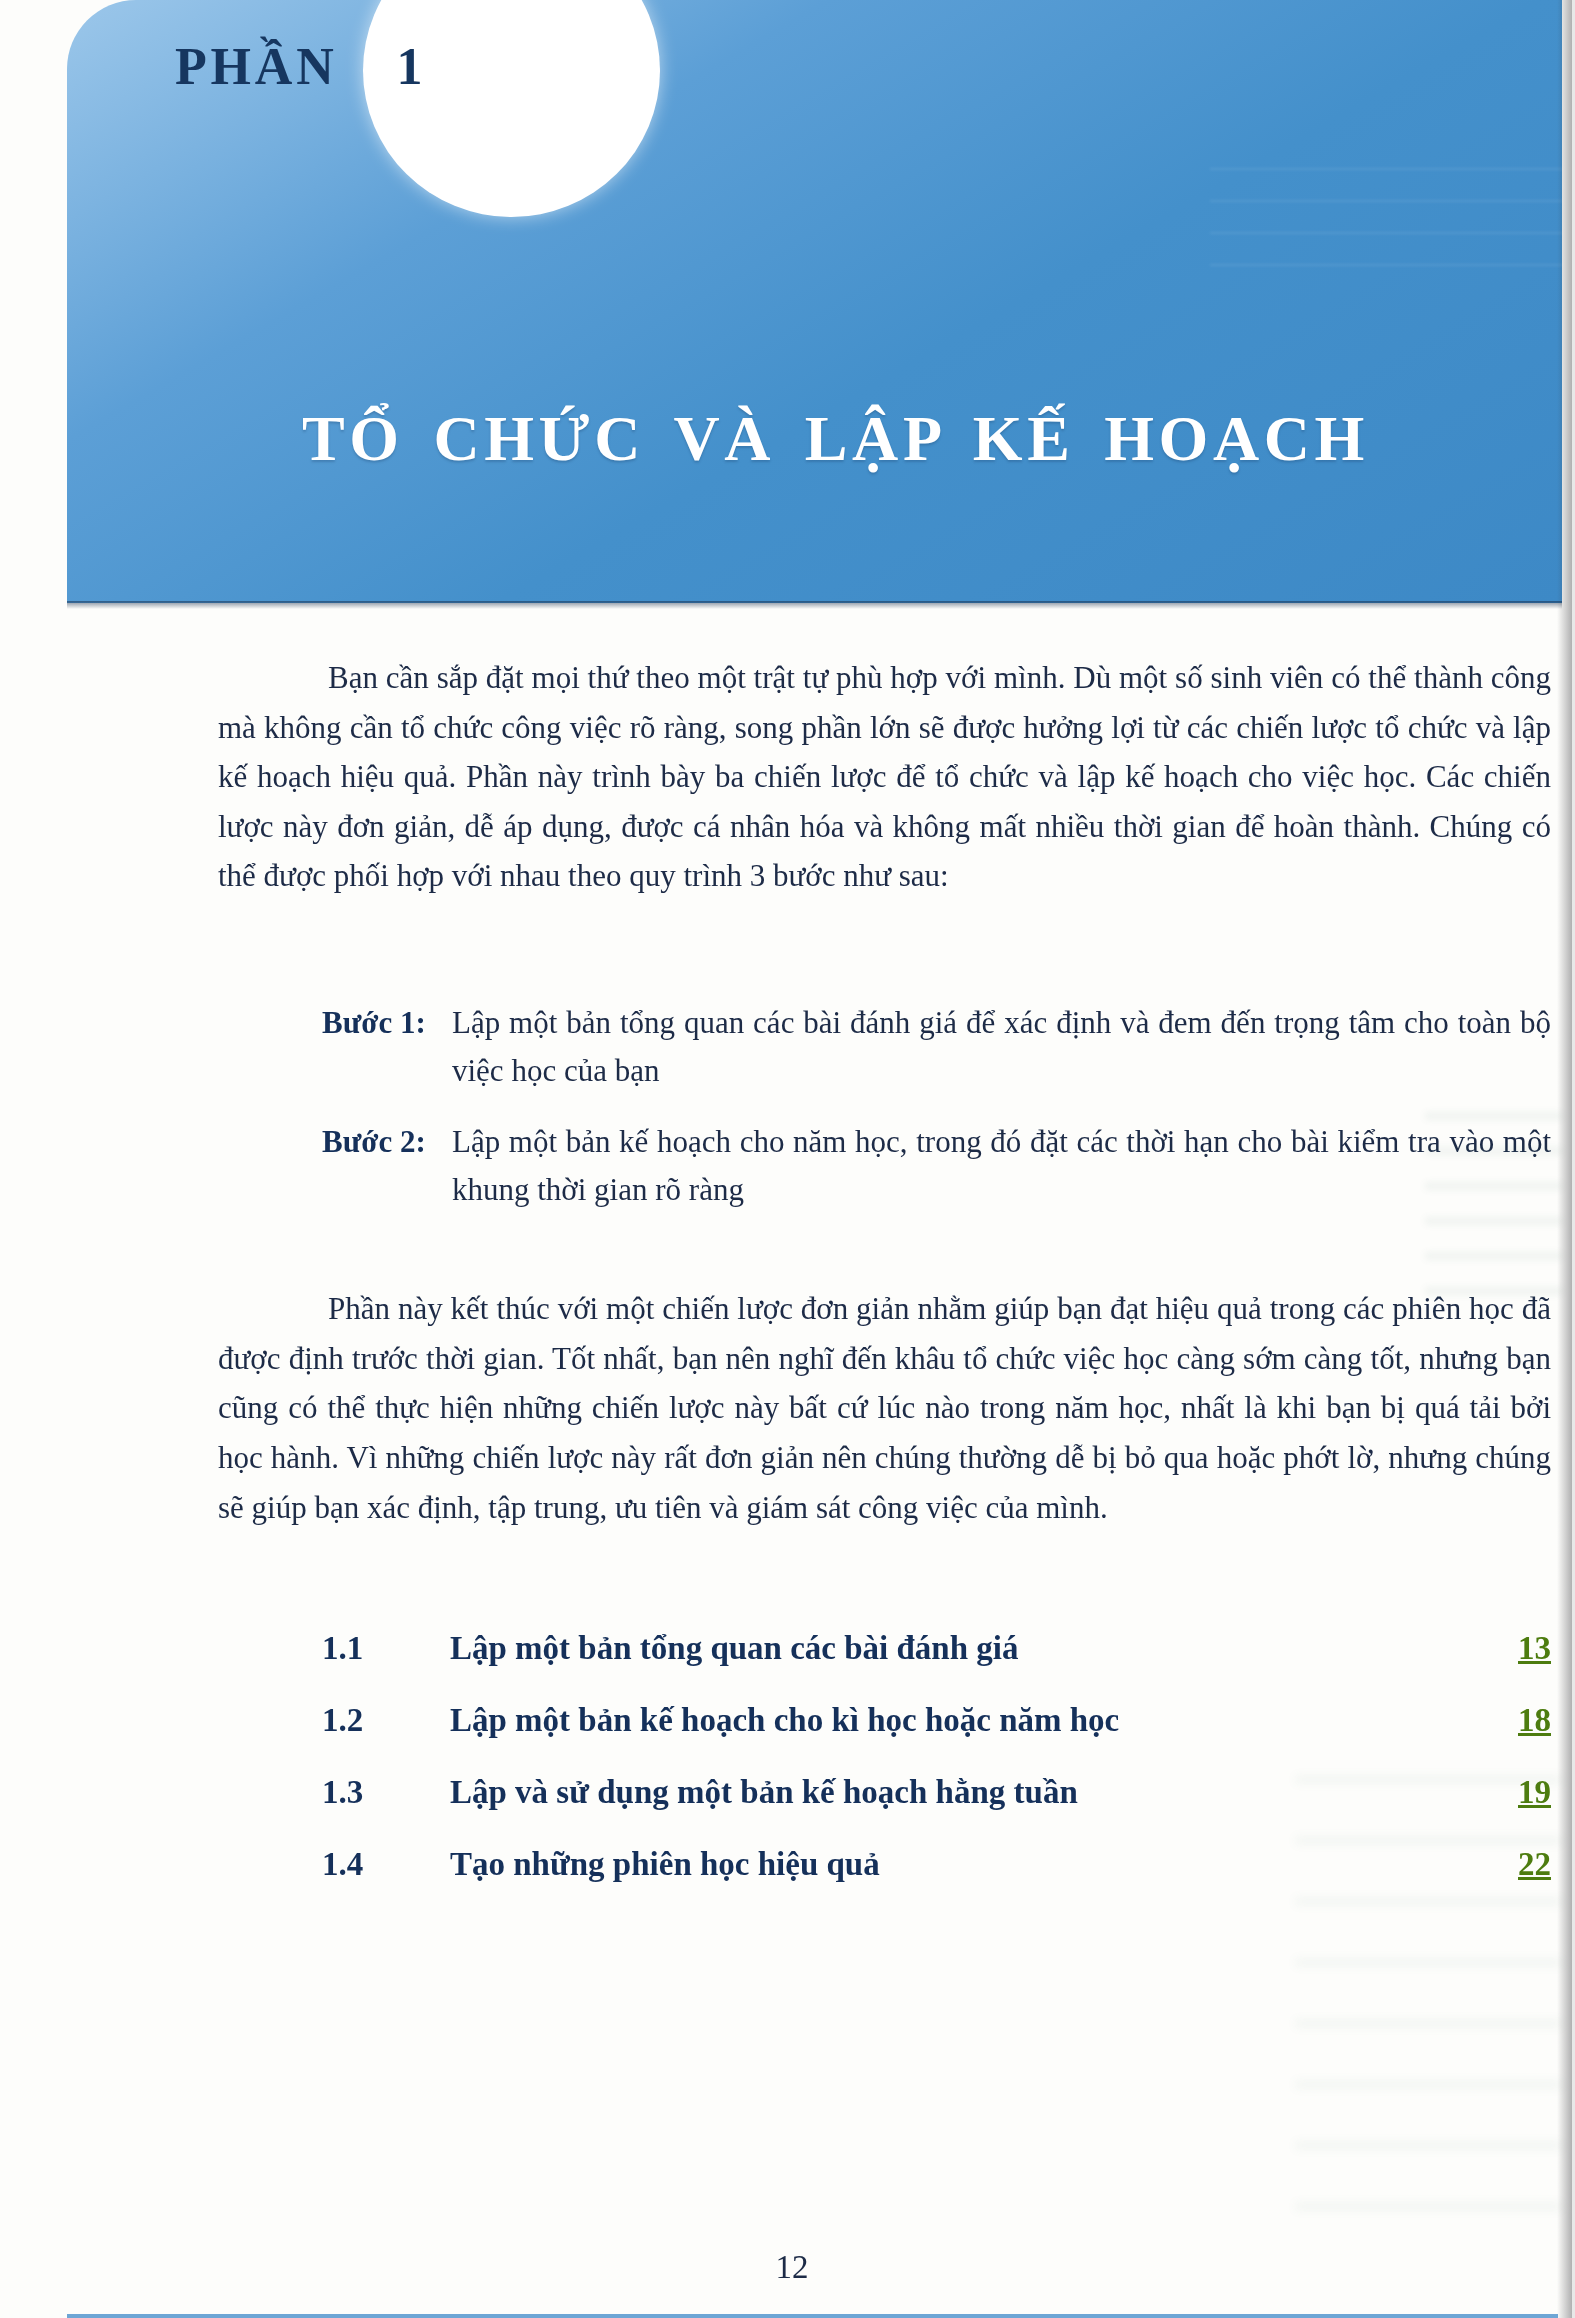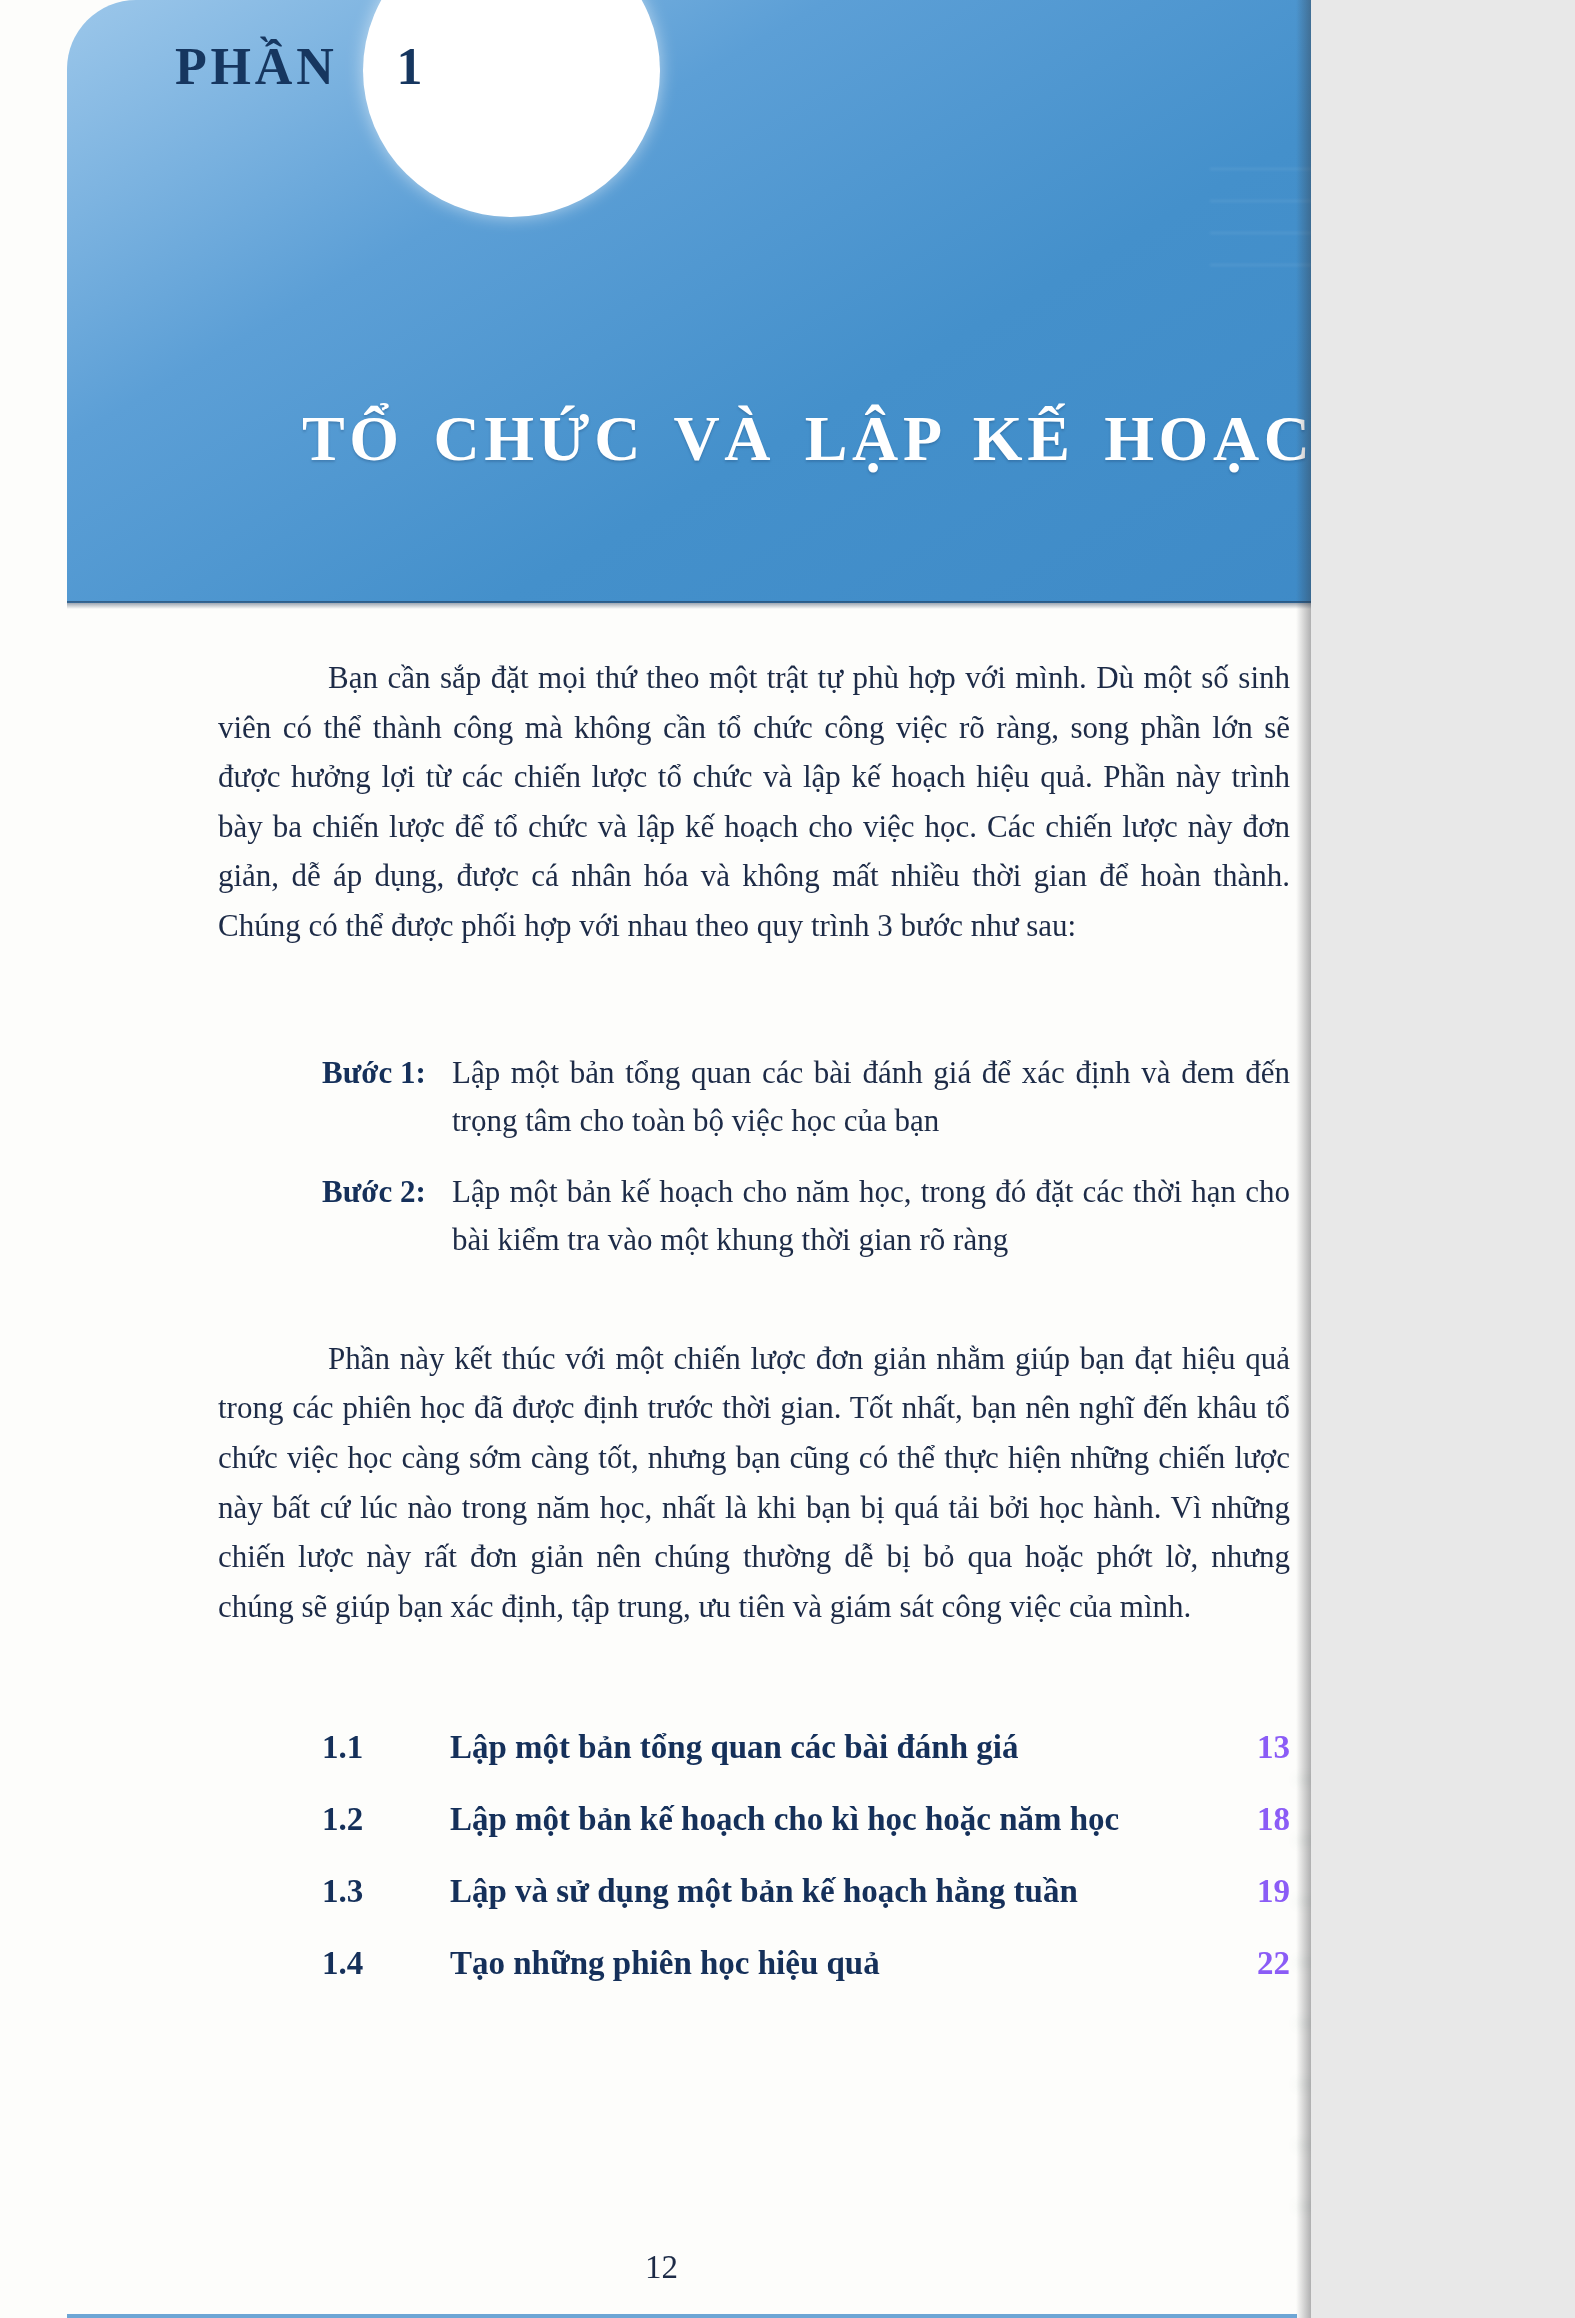--- a/index.html
+++ b/index.html
@@ -1,18 +1,18 @@
 <!DOCTYPE html>
 <html style="font-size:12.2px"><head>
 <meta charset="utf-8">
 <style>
   html,body{margin:0;padding:0;background:#e8e8e8;}
   .page{
     position:relative;
-    width:1311px;height:2319px;
+    width:1572px;height:2319px;
     background:#fdfdfb;
     overflow:hidden;
     font-family:"Liberation Serif", serif;
   }
 
   
   .header{
     position:absolute;left:67px;top:0;width:1495px;height:603px;
     background:linear-gradient(150deg,#9cc7ea 0%,#5c9fd6 30%,#4490cb 58%,#3d89c6 100%);
     border-top-left-radius:69px;
@@ -77,21 +77,21 @@
   .step-text{flex:1;text-align:justify;}
 
   .toc{margin:98px 65px 0 278px;}
   .toc-row{
     display:flex;align-items:baseline;
     font-size:33px;font-weight:bold;color:#15305a;
     margin-bottom:35px;
   }
   .toc-num{min-width:128px;}
   .toc-title{flex:1;padding-right:23px;}
-  .toc-page{min-width:69px;text-align:right;color:#8b5cf6;}
+  .toc-page{min-width:69px;text-align:right;color:#4d7c0f;text-decoration:underline;}
 
   .page-num{
     position:absolute;left:0;right:0;top:2249px;
     text-align:center;font-size:33px;color:#1d2b47;padding-left:12px;
   }
 
   
   .right-shadow{
     position:absolute;top:0;right:0;width:15.2px;height:100%;z-index:5;
     background:linear-gradient(to right,rgba(0,0,0,0),rgba(50,50,55,0.38));

